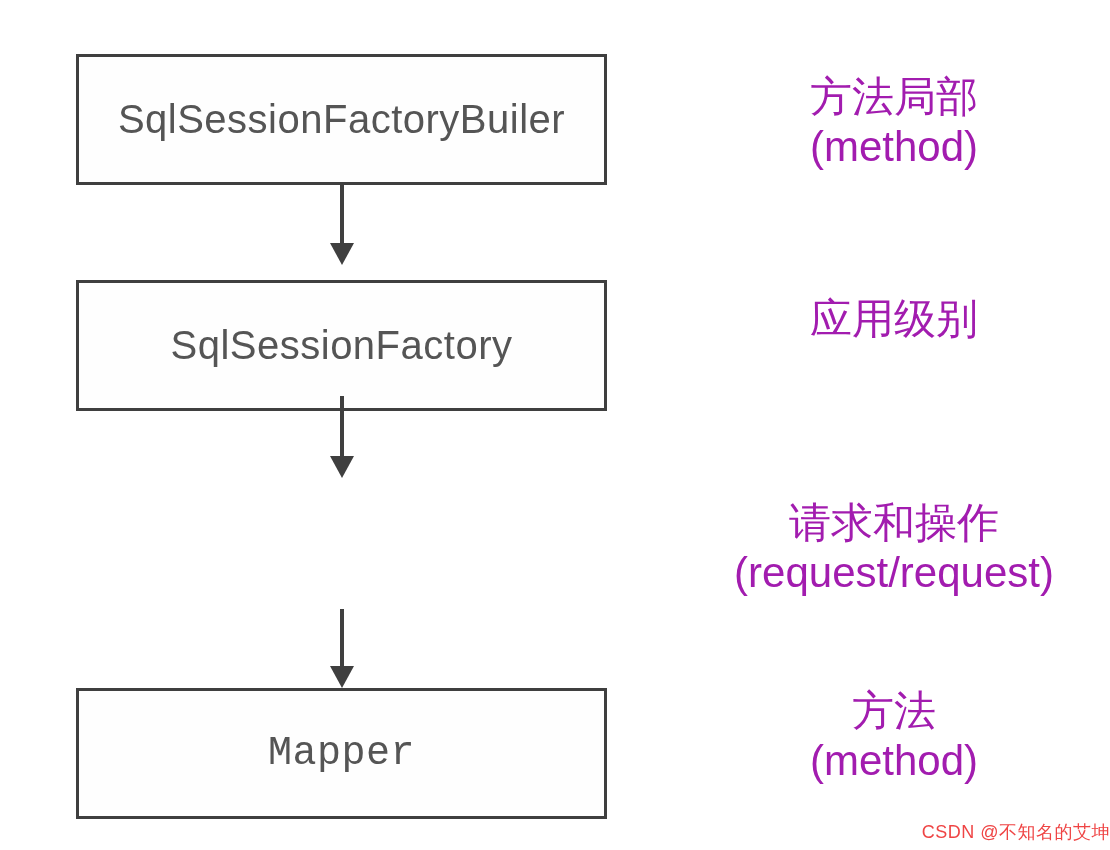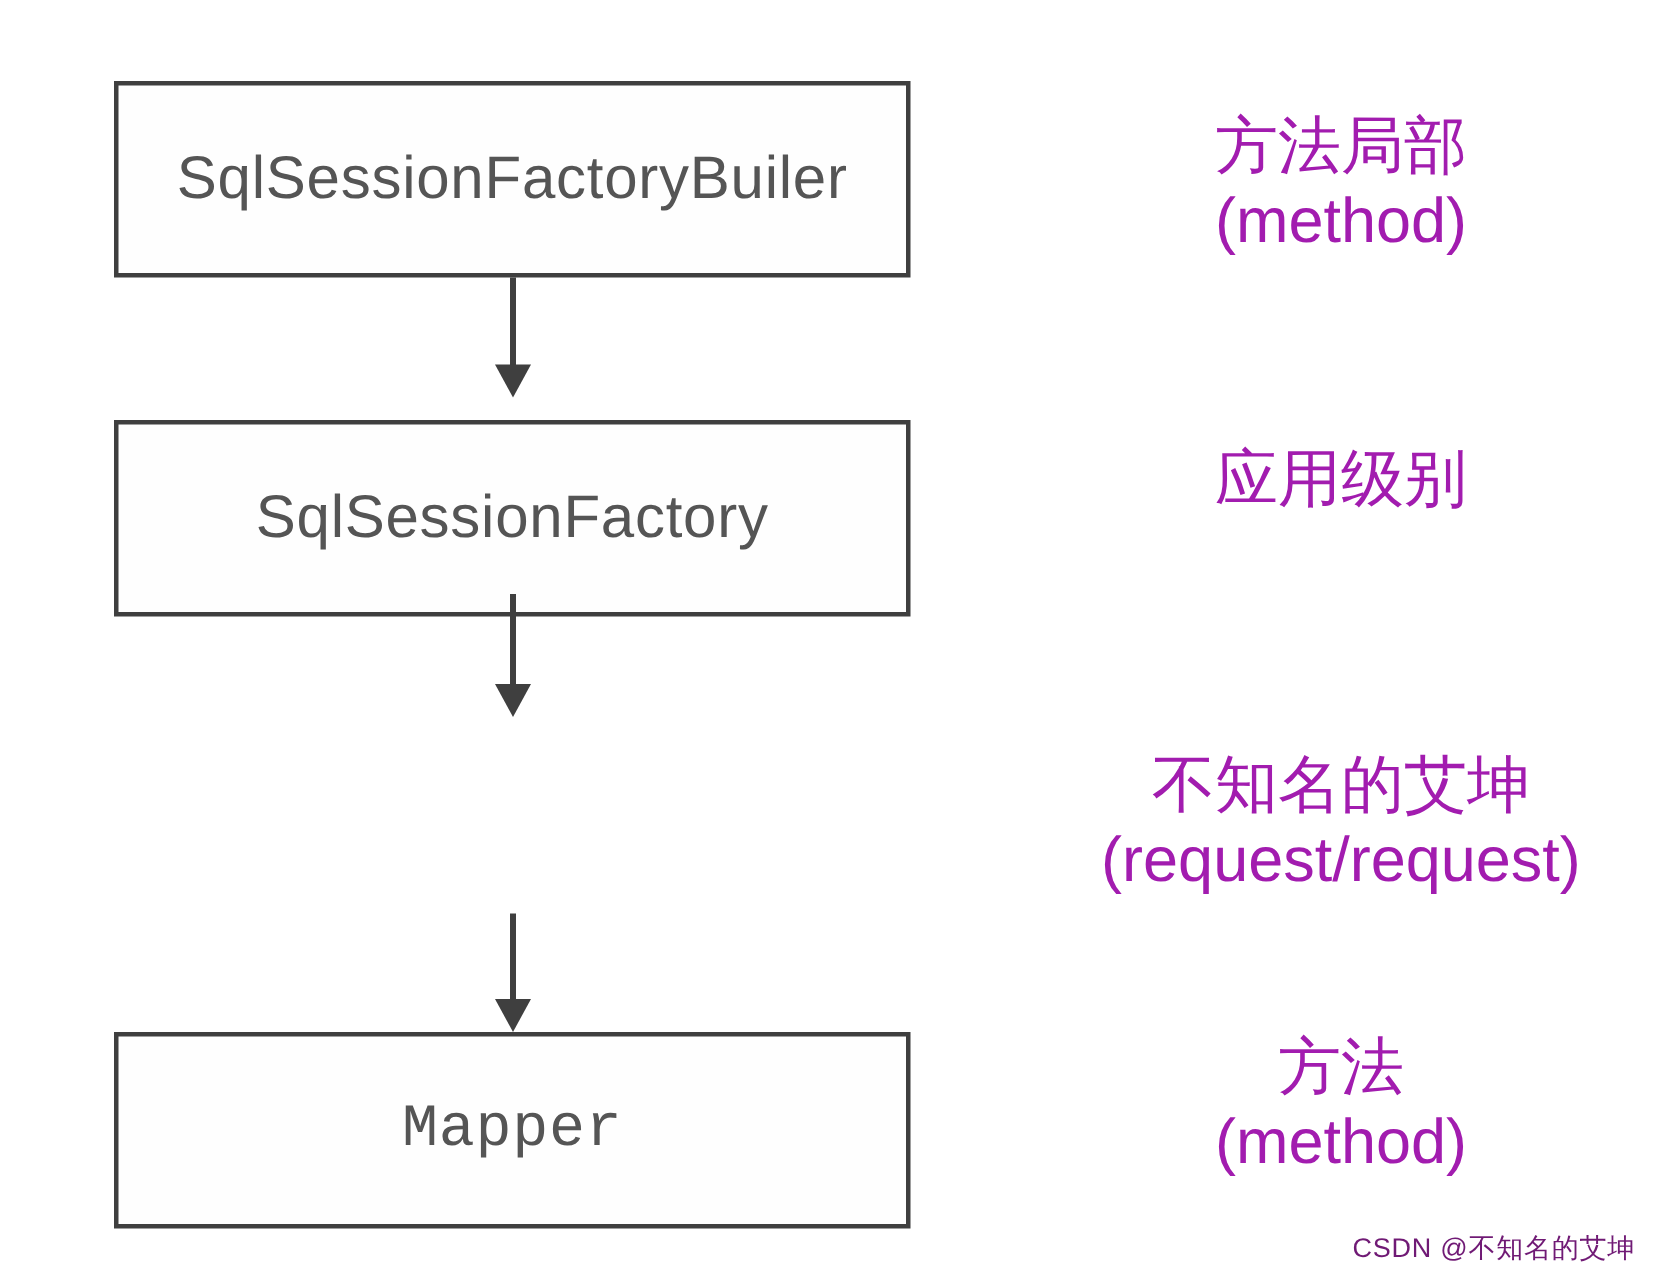--- a/index.html
+++ b/index.html
@@ -75,24 +75,24 @@
   }
   .scope-1 { top: 72px; }
   .scope-2 { top: 294px; }
   .scope-3 { top: 498px; }
   .scope-4 { top: 686px; }
   .scope .zh { display: block; }
   .scope .en { display: block; }
 
   .watermark {
     position: absolute;
-    right: 20px;
+    right: 0;
     bottom: 6px;
     font-size: 18px;
-    color: #701a75;
+    color: #ef4444;
     letter-spacing: 0.5px;
   }
 </style>
 </head>
 <body>
 
 <div class="canvas">
 
   <div class="node node-1">
     <span>SqlSessionFactoryBuiler</span>
@@ -118,21 +118,21 @@
   </div>
 
   <div class="scope scope-1">
     <span class="zh">方法局部</span>
     <span class="en">(method)</span>
   </div>
   <div class="scope scope-2">
     <span class="zh">应用级别</span>
   </div>
   <div class="scope scope-3">
-    <span class="zh">不知名的艾坤</span>
+    <span class="zh">请求和操作</span>
     <span class="en">(request/request)</span>
   </div>
   <div class="scope scope-4">
     <span class="zh">方法</span>
     <span class="en">(method)</span>
   </div>
 
   <div class="watermark">CSDN @不知名的艾坤</div>
 
 </div>

